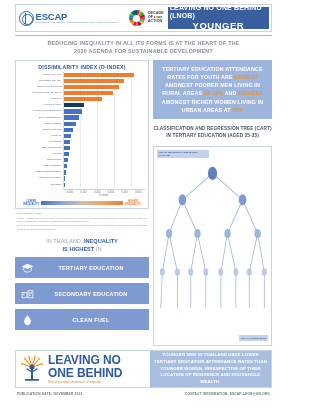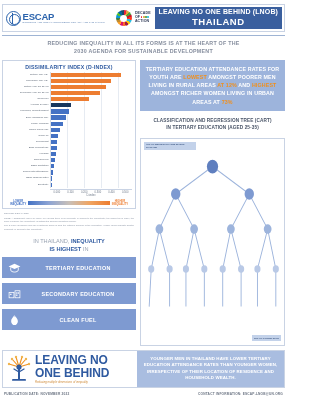--- a/index.html
+++ b/index.html
@@ -7,21 +7,21 @@
   html, body {
     width: 287px; height: 415px;
     background: #ffffff;
     font-family: "Liberation Sans", sans-serif;
     overflow: hidden;
   }
   #page {
     position: relative;
     width: 287px; height: 415px;
     background: #ffffff;
-    padding: 4px 2px;
+    padding: 4px 15px;
   }
 
   
   .header {
     display: flex; align-items: stretch;
     height: 28px;
     border: 1px solid #c9d3e4;
     background: #ffffff;
   }
   .logo-zone {
@@ -266,21 +266,21 @@
               <i style="background: rgb(229, 36, 59);"></i>
               <i style="background: rgb(221, 166, 58);"></i>
               <i style="background: rgb(76, 159, 56);"></i>
               <i style="background: rgb(38, 189, 226);"></i>
             </span></span>
         <span class="doa-l3">ACTION</span>
       </div>
     </div>
     <div class="title-bar">
       <span class="title-line1">LEAVING NO ONE BEHIND (LNOB)</span>
-      <span class="title-line2">THAILAND</span>
+      <span class="title-line2">YOUNGER</span>
     </div>
   </div>
 
   <div class="subtitle">
     <div class="subtitle-txt">REDUCING INEQUALITY IN ALL ITS FORMS IS AT THE HEART OF THE</div>
     <div class="subtitle-txt">2030 AGENDA FOR SUSTAINABLE DEVELOPMENT</div>
   </div>
 
   <div class="body-grid">
 

